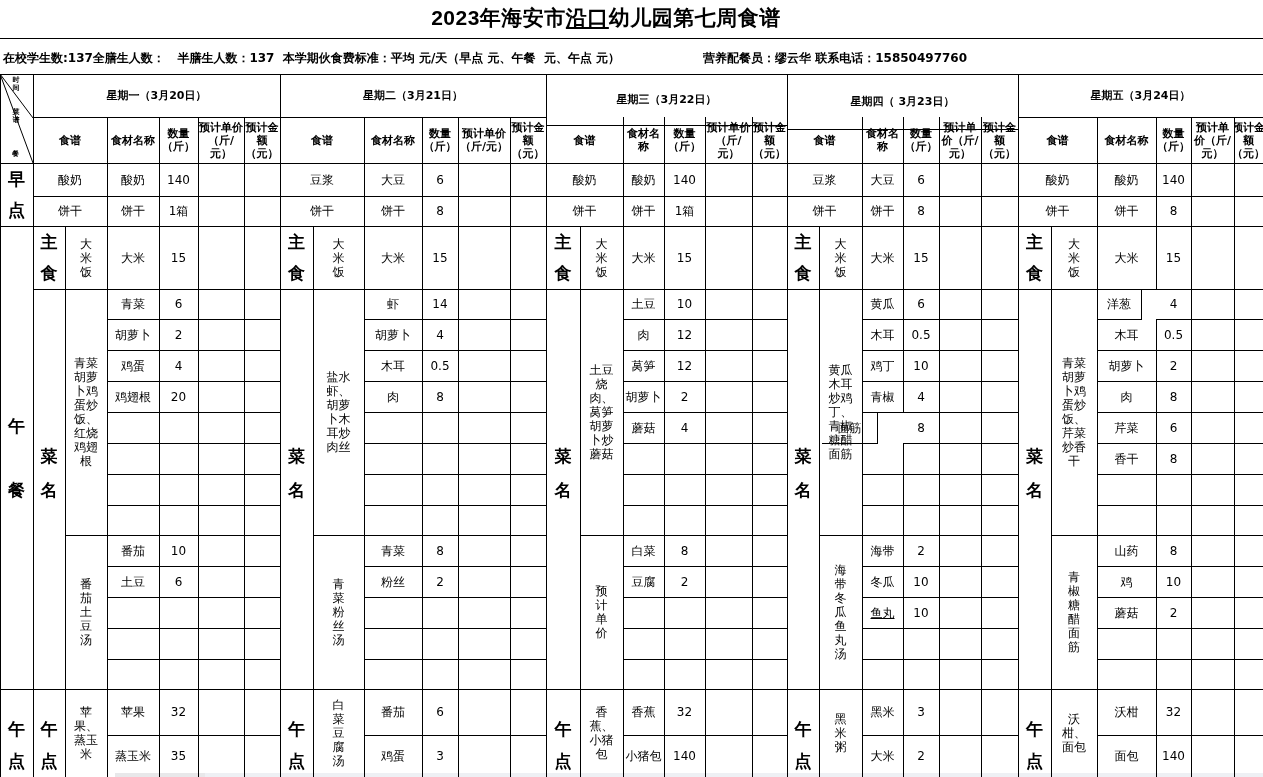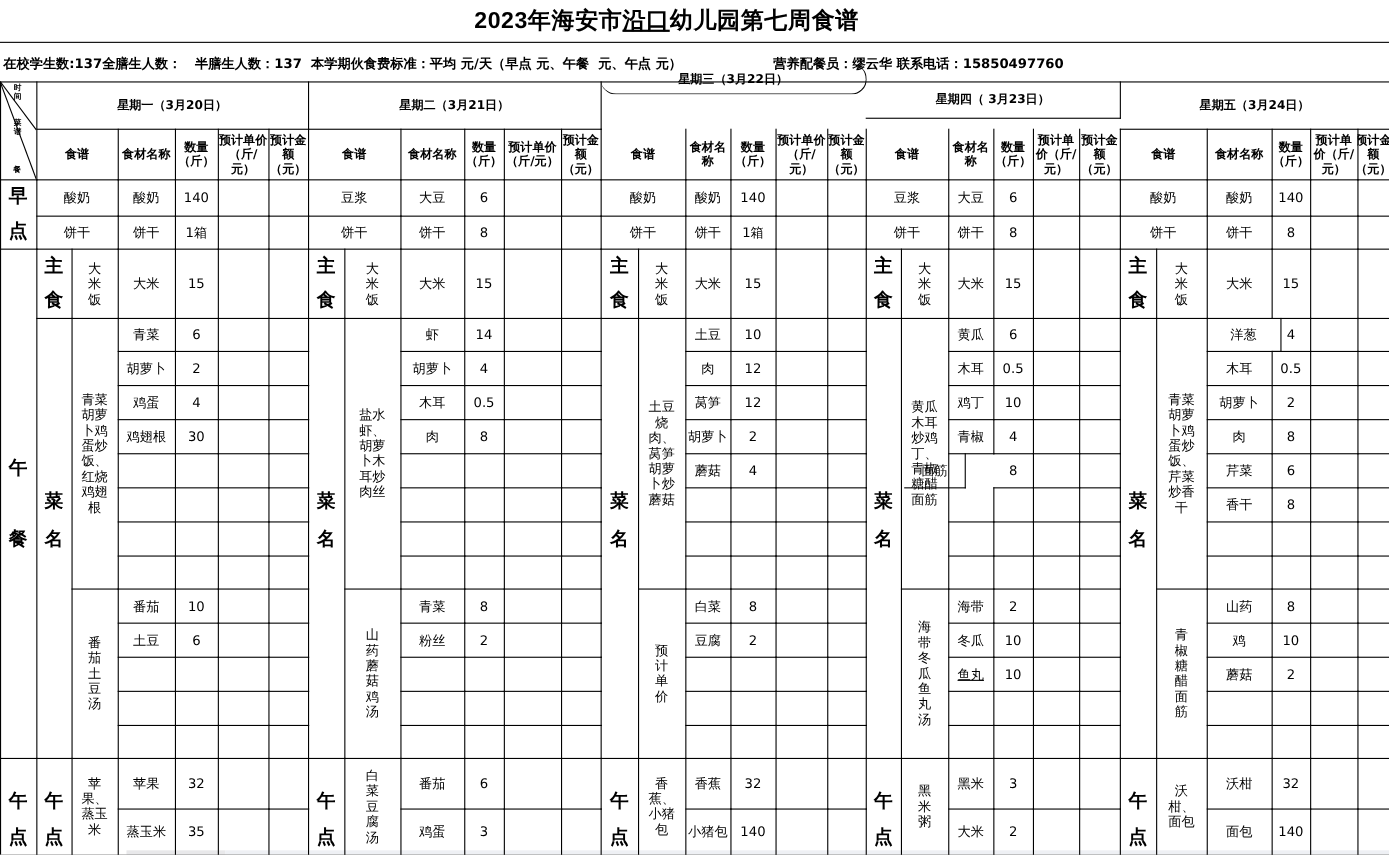--- a/index.html
+++ b/index.html
@@ -146,21 +146,21 @@
   </div>
 <div class="c " style="left: 159px; top: 350px; width: 40px; height: 32px;">
     <span>4</span>
   </div>
 <div class="c " style="left: 198px; top: 350px; width: 47px; height: 32px;"></div>
 <div class="c " style="left: 244px; top: 350px; width: 37px; height: 32px;"></div>
 <div class="c " style="left: 107px; top: 381px; width: 53px; height: 32px;">
     <span>鸡翅根</span>
   </div>
 <div class="c " style="left: 159px; top: 381px; width: 40px; height: 32px;">
-    <span>30</span>
+    <span>20</span>
   </div>
 <div class="c " style="left: 198px; top: 381px; width: 47px; height: 32px;"></div>
 <div class="c " style="left: 244px; top: 381px; width: 37px; height: 32px;"></div>
 <div class="c " style="left: 107px; top: 412px; width: 53px; height: 32px;">
     <span></span>
   </div>
 <div class="c " style="left: 159px; top: 412px; width: 40px; height: 32px;">
     <span></span>
   </div>
 <div class="c " style="left: 198px; top: 412px; width: 47px; height: 32px;"></div>
@@ -379,21 +379,21 @@
 <div class="c " style="left: 510px; top: 474px; width: 37px; height: 32px;"></div>
 <div class="c " style="left: 364px; top: 505px; width: 59px; height: 31px;">
     <span></span>
   </div>
 <div class="c " style="left: 422px; top: 505px; width: 37px; height: 31px;">
     <span></span>
   </div>
 <div class="c " style="left: 458px; top: 505px; width: 53px; height: 31px;"></div>
 <div class="c " style="left: 510px; top: 505px; width: 37px; height: 31px;"></div>
 <div class="c dish" style="left: 313px; top: 535px; width: 52px; height: 155px;">
-    <span>山药蘑菇鸡汤</span>
+    <span>青菜粉丝汤</span>
   </div>
 <div class="c " style="left: 364px; top: 535px; width: 59px; height: 32px;">
     <span>青菜</span>
   </div>
 <div class="c " style="left: 422px; top: 535px; width: 37px; height: 32px;">
     <span>8</span>
   </div>
 <div class="c " style="left: 458px; top: 535px; width: 53px; height: 32px;"></div>
 <div class="c " style="left: 510px; top: 535px; width: 37px; height: 32px;"></div>
 <div class="c " style="left: 364px; top: 566px; width: 59px; height: 32px;">
@@ -446,21 +446,21 @@
 <div class="c " style="left: 458px; top: 689px; width: 53px; height: 47px;"></div>
 <div class="c " style="left: 510px; top: 689px; width: 37px; height: 47px;"></div>
 <div class="c " style="left: 364px; top: 735px; width: 59px; height: 43px;">
     <span>鸡蛋</span>
   </div>
 <div class="c " style="left: 422px; top: 735px; width: 37px; height: 43px;">
     <span>3</span>
   </div>
 <div class="c " style="left: 458px; top: 735px; width: 53px; height: 43px;"></div>
 <div class="c " style="left: 510px; top: 735px; width: 37px; height: 43px;"></div>
-<div class="c day" style="left: 546px; top: 58px; width: 242px; height: 28px; border-radius: 16px;">
+<div class="c day" style="left: 546px; top: 74px; width: 242px; height: 52px;">
     <span>星期三（3月22日）</span>
   </div>
 <div class="c h" style="left: 546px; top: 117px; width: 78px; height: 47px;">
     <span>食谱</span>
   </div>
 <div class="c h" style="left: 623px; top: 117px; width: 42px; height: 47px;">
     <span>食材名称</span>
   </div>
 <div class="c h" style="left: 664px; top: 117px; width: 42px; height: 47px;">
     <span>数量（斤）</span>
@@ -642,21 +642,21 @@
 <div class="c " style="left: 705px; top: 689px; width: 48px; height: 47px;"></div>
 <div class="c " style="left: 752px; top: 689px; width: 36px; height: 47px;"></div>
 <div class="c " style="left: 623px; top: 735px; width: 42px; height: 43px;">
     <span>小猪包</span>
   </div>
 <div class="c " style="left: 664px; top: 735px; width: 42px; height: 43px;">
     <span>140</span>
   </div>
 <div class="c " style="left: 705px; top: 735px; width: 48px; height: 43px;"></div>
 <div class="c " style="left: 752px; top: 735px; width: 36px; height: 43px;"></div>
-<div class="c day" style="left: 787px; top: 74px; width: 232px; height: 34px;">
+<div class="c day" style="left: 787px; top: 74px; width: 232px; height: 56px;">
     <span>星期四（ 3月23日）</span>
   </div>
 <div class="c h" style="left: 787px; top: 117px; width: 76px; height: 47px;">
     <span>食谱</span>
   </div>
 <div class="c h" style="left: 862px; top: 117px; width: 42px; height: 47px;">
     <span>食材名称</span>
   </div>
 <div class="c h" style="left: 903px; top: 117px; width: 37px; height: 47px;">
     <span>数量（斤）</span>
@@ -902,21 +902,21 @@
 <div class="c " style="left: 1234px; top: 226px; width: 30px; height: 64px;"></div>
 <div class="c big" style="left: 1018px; top: 289px; width: 34px; height: 401px; align-items: flex-start;">
     <span style="display:flex;flex-direction:column;gap:20px;margin-top:160px">
       <span>菜</span>
       <span>名</span>
     </span>
   </div>
 <div class="c dish" style="left: 1051px; top: 289px; width: 47px; height: 247px;">
     <span>青菜胡萝卜鸡蛋炒饭、芹菜炒香干</span>
   </div>
-<div class="c " style="left: 1097px; top: 289px; width: 68px; height: 31px;">
+<div class="c " style="left: 1097px; top: 289px; width: 45px; height: 31px;">
     <span>洋葱</span>
   </div>
 <div class="c " style="left: 1156px; top: 289px; width: 36px; height: 31px;">
     <span>4</span>
   </div>
 <div class="c " style="left: 1191px; top: 289px; width: 44px; height: 31px;"></div>
 <div class="c " style="left: 1234px; top: 289px; width: 30px; height: 31px;"></div>
 <div class="c " style="left: 1097px; top: 319px; width: 60px; height: 32px;">
     <span>木耳</span>
   </div>

